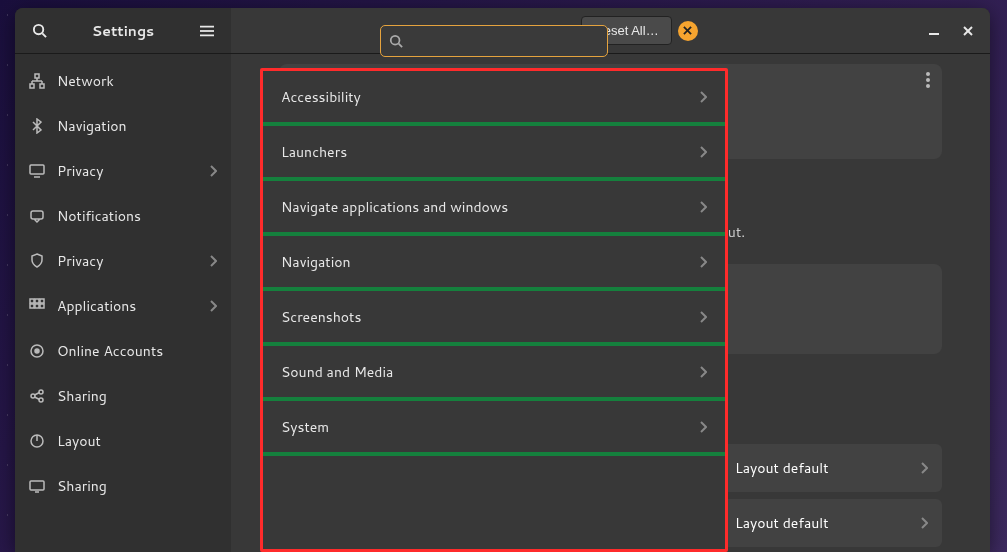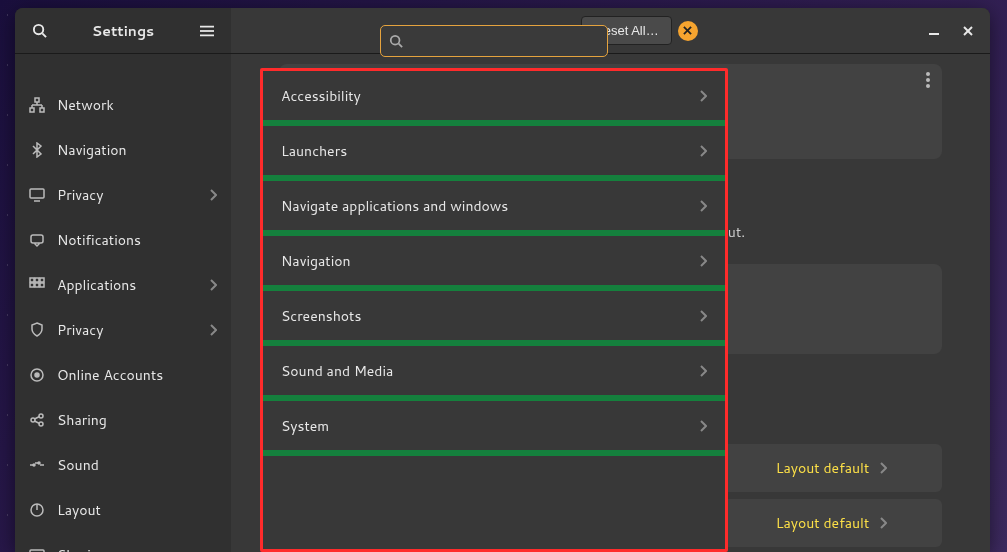--- a/index.html
+++ b/index.html
@@ -27,21 +27,20 @@
   border-radius: 8px 8px 0 0;
   display: flex;
   overflow: hidden;
   box-shadow: 0 4px 20px rgba(0,0,0,0.5);
 }
 .sidebar {
   width: 216px;
   background: #303030;
   display: flex;
   flex-direction: column;
-  gap: 24px;
 }
 .sidebar-header {
   height: 46px;
   display: flex;
   align-items: center;
   padding: 0 8px;
   border-bottom: 1px solid #1a1a1a;
   gap: 4px;
 }
 .icon-btn {
@@ -143,24 +142,24 @@
   color: #ccc;
   font-size: 14px;
 }
 .bg-row {
   position: absolute;
   height: 48px;
   background: #424242;
   border-radius: 6px;
   display: flex;
   align-items: center;
-  justify-content: center;
+  justify-content: space-between;
   padding: 0 14px;
   gap: 10px;
-  color: #fde047;
+  color: #ffffff;
   cursor: pointer;
 }
 .modal-overlay {
   position: absolute;
   left: 248px; top: 8px;
   width: 492px;
   bottom: 0;
   display: flex;
   flex-direction: column;
 }
@@ -198,21 +197,21 @@
   border-radius: 2px;
   background: #383838;
   overflow: hidden;
   margin: 0 12px;
 }
 .category-row {
   height: 55px;
   display: flex;
   align-items: center;
   padding: 0 18px;
-  border-bottom: 6px solid #15803d;
+  border-bottom: 4px solid #15803d;
   cursor: pointer;
 }
 .category-row .cat-label { flex: 1; }
 svg { display: block; }
 </style>
 </head>
 <body>
 
 <div class="wallpaper-noise"></div>
 
@@ -278,78 +277,65 @@
               <rect x="2" y="3" width="12" height="8" rx="2"></rect>
               <path d="M6 11v1l2 2 2-2v-1"></path>
             </svg>
           </span>
     <span class="si-label">Notifications</span>
 
   </div>
         <div class="sidebar-item">
     <span class="si-icon">
             <svg width="16" height="16" viewBox="0 0 16 16" fill="none" stroke="currentColor" stroke-width="1.5">
+              <path d="M8 1l5 2v4c0 4-5 7-5 7s-5-3-5-7V3z"></path>
+            </svg>
+          </span>
+    <span class="si-label">Privacy</span>
+    <svg class="chevron" width="8" height="12" viewBox="0 0 8 12" fill="none" stroke="currentColor" stroke-width="2">
+            <polyline points="2,1 7,6 2,11"></polyline>
+          </svg>
+  </div>
+        <div class="sidebar-item">
+    <span class="si-icon">
+            <svg width="16" height="16" viewBox="0 0 16 16" fill="none" stroke="currentColor" stroke-width="1.5">
               <rect x="1" y="1" width="4" height="4"></rect>
               <rect x="6" y="1" width="4" height="4"></rect>
               <rect x="11" y="1" width="4" height="4"></rect>
               <rect x="1" y="6" width="4" height="4"></rect>
               <rect x="6" y="6" width="4" height="4"></rect>
               <rect x="11" y="6" width="4" height="4"></rect>
             </svg>
           </span>
     <span class="si-label">Applications</span>
     <svg class="chevron" width="8" height="12" viewBox="0 0 8 12" fill="none" stroke="currentColor" stroke-width="2">
             <polyline points="2,1 7,6 2,11"></polyline>
           </svg>
   </div>
         <div class="sidebar-item">
     <span class="si-icon">
             <svg width="16" height="16" viewBox="0 0 16 16" fill="none" stroke="currentColor" stroke-width="1.5">
-              <path d="M8 1l5 2v4c0 4-5 7-5 7s-5-3-5-7V3z"></path>
-            </svg>
-          </span>
-    <span class="si-label">Privacy</span>
-    <svg class="chevron" width="8" height="12" viewBox="0 0 8 12" fill="none" stroke="currentColor" stroke-width="2">
-            <polyline points="2,1 7,6 2,11"></polyline>
-          </svg>
-  </div>
-        <div class="sidebar-item">
-    <span class="si-icon">
-            <svg width="16" height="16" viewBox="0 0 16 16" fill="none" stroke="currentColor" stroke-width="1.5">
               <circle cx="8" cy="8" r="6"></circle>
               <circle cx="8" cy="8" r="2" fill="currentColor"></circle>
             </svg>
           </span>
     <span class="si-label">Online Accounts</span>
 
   </div>
         <div class="sidebar-item">
     <span class="si-icon">
             <svg width="16" height="16" viewBox="0 0 16 16" fill="none" stroke="currentColor" stroke-width="1.5">
               <circle cx="4" cy="8" r="2"></circle>
               <circle cx="12" cy="4" r="2"></circle>
               <circle cx="12" cy="12" r="2"></circle>
               <line x1="5.5" y1="7" x2="10.5" y2="4.5" stroke="currentColor"></line>
               <line x1="5.5" y1="9" x2="10.5" y2="11.5" stroke="currentColor"></line>
             </svg>
           </span>
     <span class="si-label">Sharing</span>
-
-  </div>
-        <div class="sidebar-item">
-    <span class="si-icon">
-            <svg width="16" height="16" viewBox="0 0 16 16" fill="none" stroke="currentColor" stroke-width="1.5">
-              <line x1="1" y1="8" x2="5" y2="8"></line>
-              <line x1="6" y1="6" x2="10" y2="6"></line>
-              <line x1="11" y1="8" x2="15" y2="8"></line>
-              <circle cx="5" cy="8" r="1" fill="currentColor"></circle>
-              <circle cx="10" cy="6" r="1" fill="currentColor"></circle>
-            </svg>
-          </span>
-    <span class="si-label">Sound</span>
 
   </div>
         <div class="sidebar-item">
     <span class="si-icon">
             <svg width="16" height="16" viewBox="0 0 16 16" fill="none" stroke="currentColor" stroke-width="1.5">
               <circle cx="8" cy="8" r="6"></circle>
               <line x1="8" y1="2" x2="8" y2="8"></line>
             </svg>
           </span>
     <span class="si-label">Layout</span>

